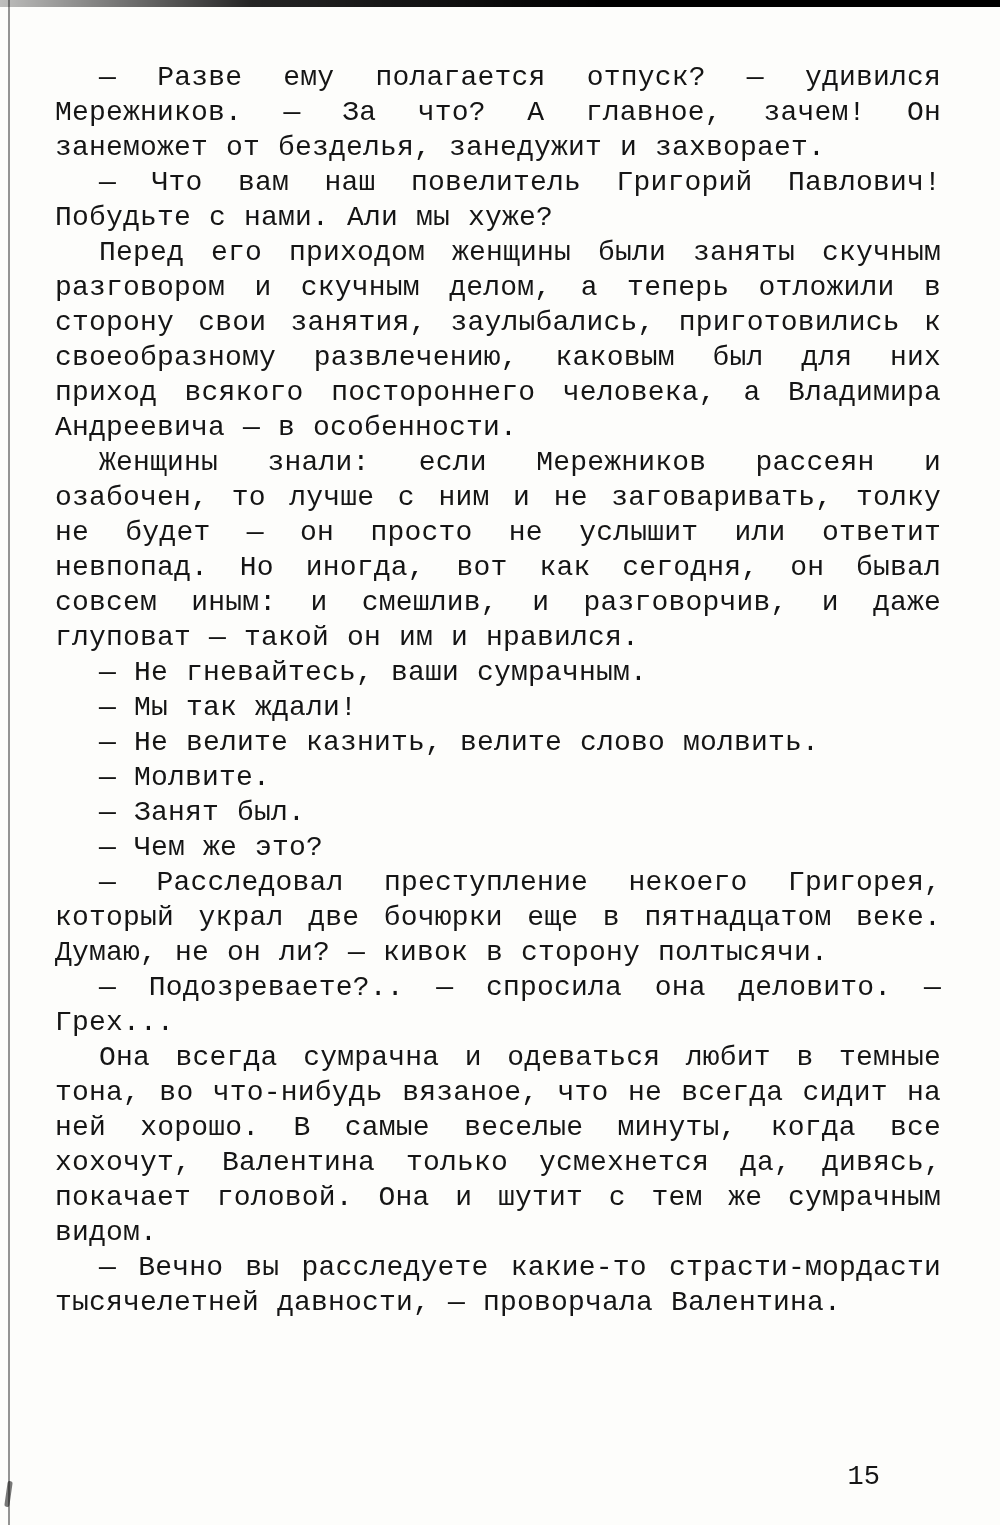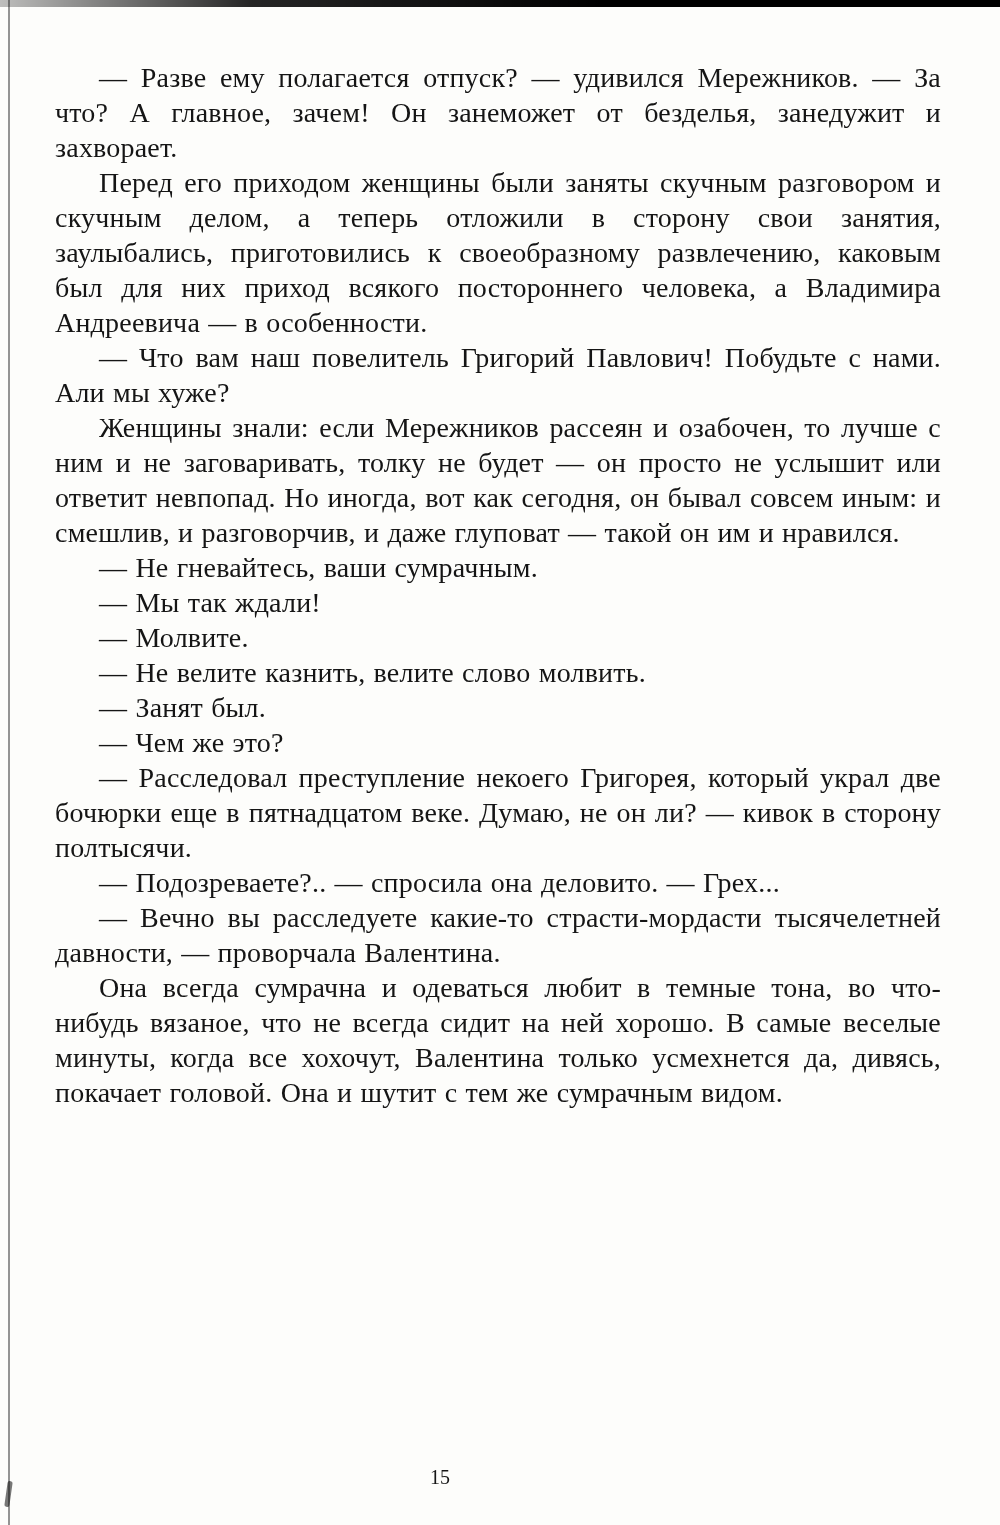--- a/index.html
+++ b/index.html
@@ -6,21 +6,21 @@
     margin: 0;
     padding: 0;
     background: #ffffff;
   }
   .page {
     position: relative;
     width: 1000px;
     height: 1525px;
     background: #fdfdfb;
     overflow: hidden;
-    font-family: Liberation Serif, serif;
+    font-family: Liberation Mono, monospace;
     color: #151515;
     box-sizing: border-box;
   }
   
   .scan-edge-top {
     position: absolute;
     top: 0; left: 0;
     width: 100%;
     height: 7px;
     background: linear-gradient(to right, rgba(0,0,0,0.25) 0%, rgba(0,0,0,0.85) 25%, #000 60%, #000 100%);
@@ -55,47 +55,47 @@
     text-align: justify;
     text-indent: 44px;
     letter-spacing: 0.2px;
     word-spacing: 1px;
   }
   .page-number {
     position: absolute;
     top: 1462px;
     left: 0;
     width: 880px;
-    text-align: center;
-    font-size: 20px;
+    text-align: right;
+    font-size: 27px;
     line-height: 30px;
     color: #151515;
   }
 </style>
 </head>
 <body>
 
 <div class="page">
 
   <div class="scan-edge-top"></div>
   <div class="scan-edge-left"></div>
   <div class="scan-mark-bottom-left"></div>
 
   <main class="text-block">
     <p class="para">— Разве ему полагается отпуск? — удивился Мережников. — За что? А главное, зачем! Он занеможет от безделья, занедужит и захворает.</p>
+    <p class="para">— Что вам наш повелитель Григорий Павлович! Побудьте с нами. Али мы хуже?</p>
     <p class="para">Перед его приходом женщины были заняты скучным разговором и скучным делом, а теперь отложили в сторону свои занятия, заулыбались, приготовились к своеобразному развлечению, каковым был для них приход всякого постороннего человека, а Владимира Андреевича — в особенности.</p>
-    <p class="para">— Что вам наш повелитель Григорий Павлович! Побудьте с нами. Али мы хуже?</p>
     <p class="para">Женщины знали: если Мережников рассеян и озабочен, то лучше с ним и не заговаривать, толку не будет — он просто не услышит или ответит невпопад. Но иногда, вот как сегодня, он бывал совсем иным: и смешлив, и разговорчив, и даже глуповат — такой он им и нравился.</p>
     <p class="para">— Не гневайтесь, ваши сумрачным.</p>
     <p class="para">— Мы так ждали!</p>
+    <p class="para">— Не велите казнить, велите слово молвить.</p>
     <p class="para">— Молвите.</p>
-    <p class="para">— Не велите казнить, велите слово молвить.</p>
     <p class="para">— Занят был.</p>
     <p class="para">— Чем же это?</p>
     <p class="para">— Расследовал преступление некоего Григорея, который украл две бочюрки еще в пятнадцатом веке. Думаю, не он ли? — кивок в сторону полтысячи.</p>
     <p class="para">— Подозреваете?.. — спросила она деловито. — Грех...</p>
+    <p class="para">Она всегда сумрачна и одеваться любит в темные тона, во что-нибудь вязаное, что не всегда сидит на ней хорошо. В самые веселые минуты, когда все хохочут, Валентина только усмехнется да, дивясь, покачает головой. Она и шутит с тем же сумрачным видом.</p>
     <p class="para">— Вечно вы расследуете какие-то страсти-мордасти тысячелетней давности, — проворчала Валентина.</p>
-    <p class="para">Она всегда сумрачна и одеваться любит в темные тона, во что-нибудь вязаное, что не всегда сидит на ней хорошо. В самые веселые минуты, когда все хохочут, Валентина только усмехнется да, дивясь, покачает головой. Она и шутит с тем же сумрачным видом.</p>
   </main>
 
   <div class="page-number">15</div>
 
 </div>
 
 </body></html>

